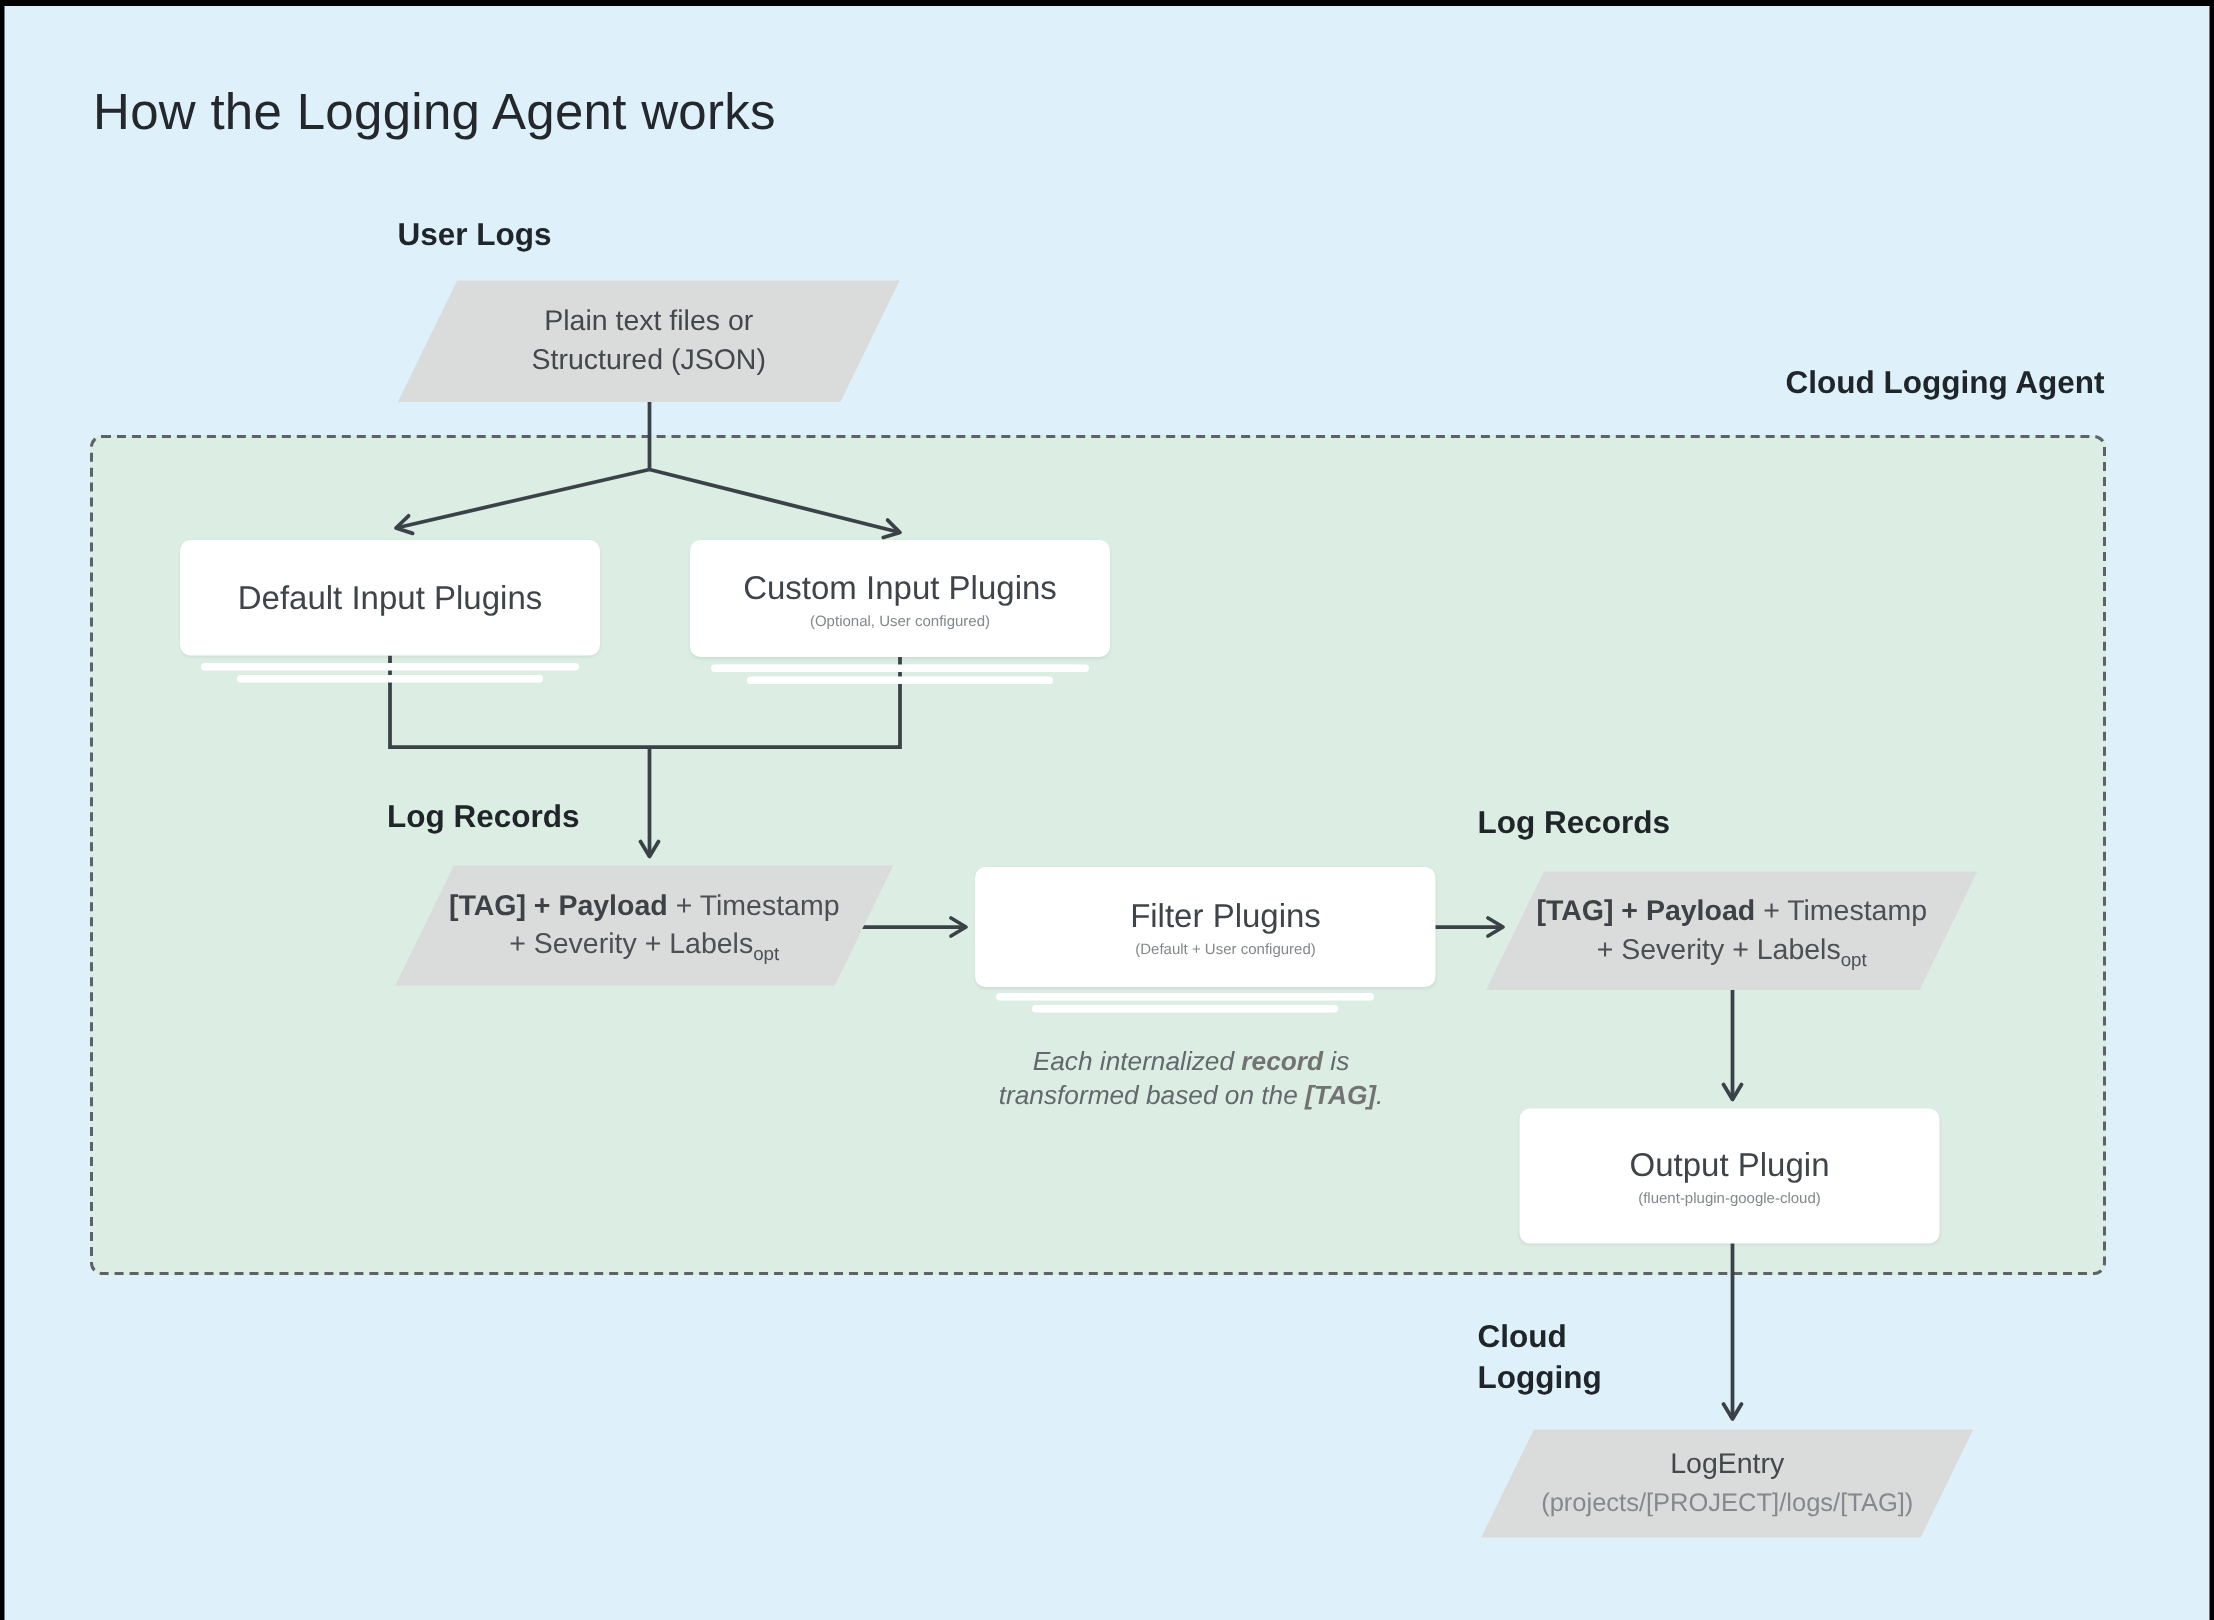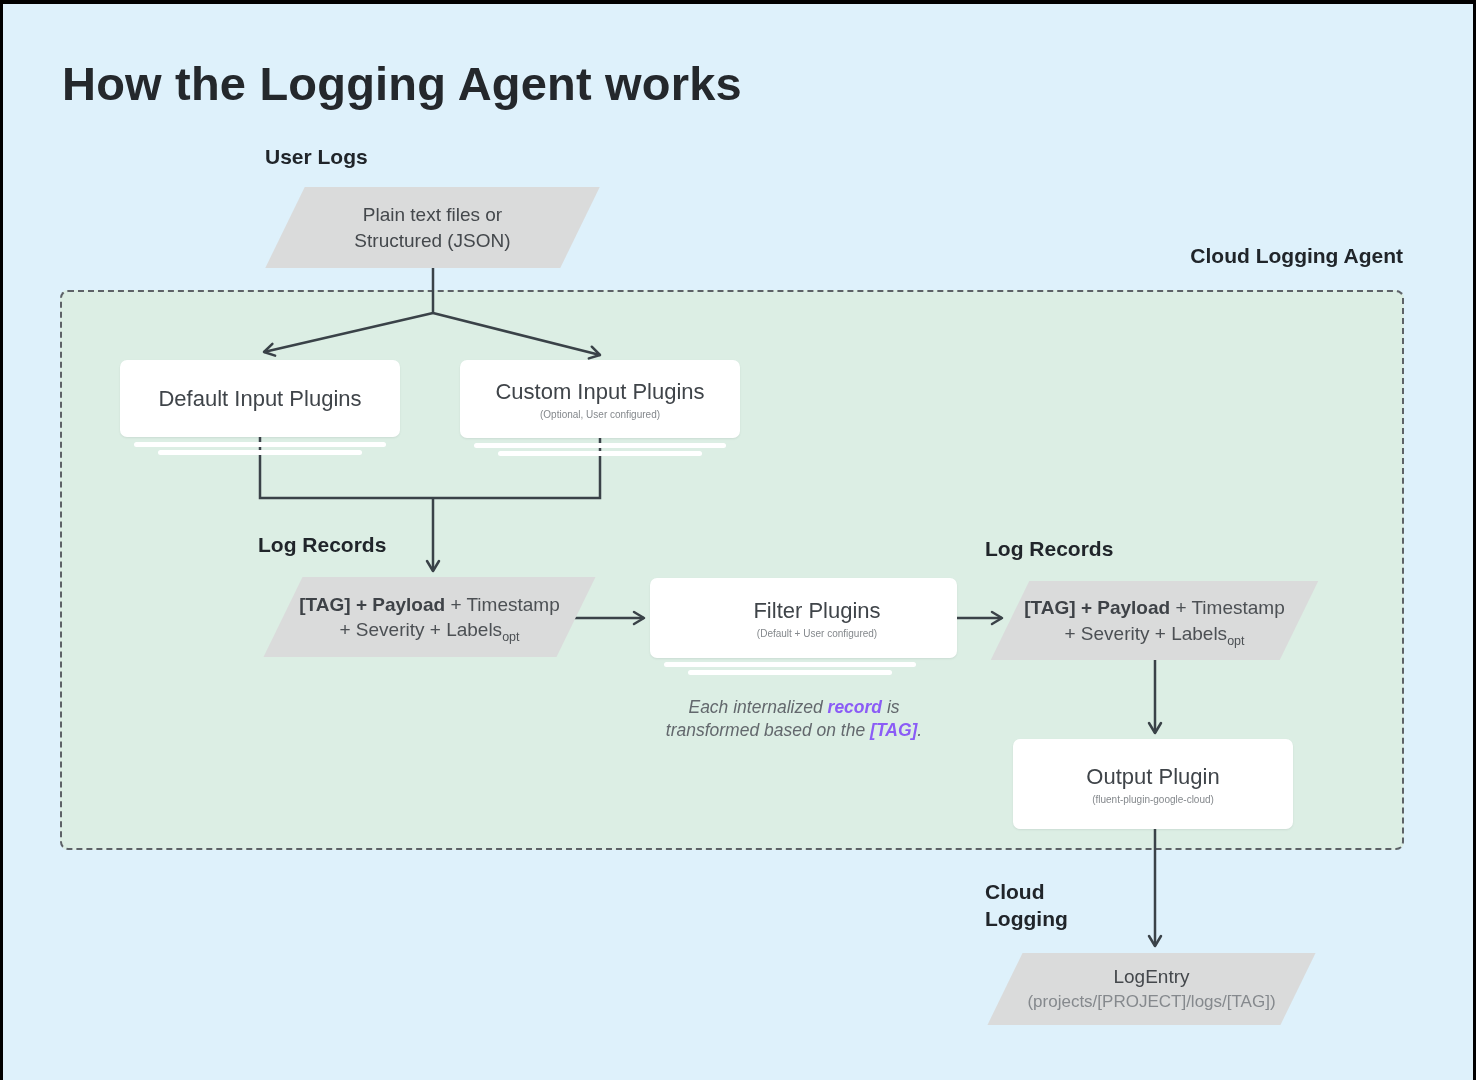--- a/index.html
+++ b/index.html
@@ -24,21 +24,21 @@
     border-radius:8px;
     z-index:1;
   }
   svg.connectors{position:absolute;left:0;top:0;z-index:2;pointer-events:none;}
   .stackbar{
     position:absolute;height:5px;background:#ffffff;border-radius:2.5px;z-index:3;
   }
   
   .page-title{
     position:absolute;left:59px;top:52px;
-    font-size:47px;font-weight:700;color:#24282c;letter-spacing:.2px;
+    font-size:34px;font-weight:400;color:#24282c;letter-spacing:.2px;
     z-index:4;
   }
   .side-label{
     position:absolute;font-size:21px;font-weight:700;color:#20252a;z-index:4;
     line-height:1.3;
   }
   .pre-line{white-space:pre-line;}
   
   .node{
     position:absolute;background:#ffffff;border-radius:7px;
@@ -60,21 +60,21 @@
   }
   .pgram .content b{color:#3e4247;}
   .pgram .sub-opt{font-size:12.5px;position:relative;top:5px;color:#4c5054;}
   .pgram .g-title{font-size:19px;color:#44484c;}
   .pgram .g-sub{font-size:17px;color:#85898d;margin-top:2px;}
   
   .note{
     position:absolute;left:638px;top:692px;width:306px;z-index:4;
     font-style:italic;font-size:17.5px;color:#63686d;text-align:center;line-height:1.3;
   }
-  .note b{color:#8b5cf6;}
+  .note b{color:#737373;}
 </style>
 </head>
 <body>
 
 <div class="canvas">
 
   <div class="agent-region"></div>
 
   <svg class="connectors" width="1470" height="1076" viewBox="0 0 1470 1076">
     <defs>

